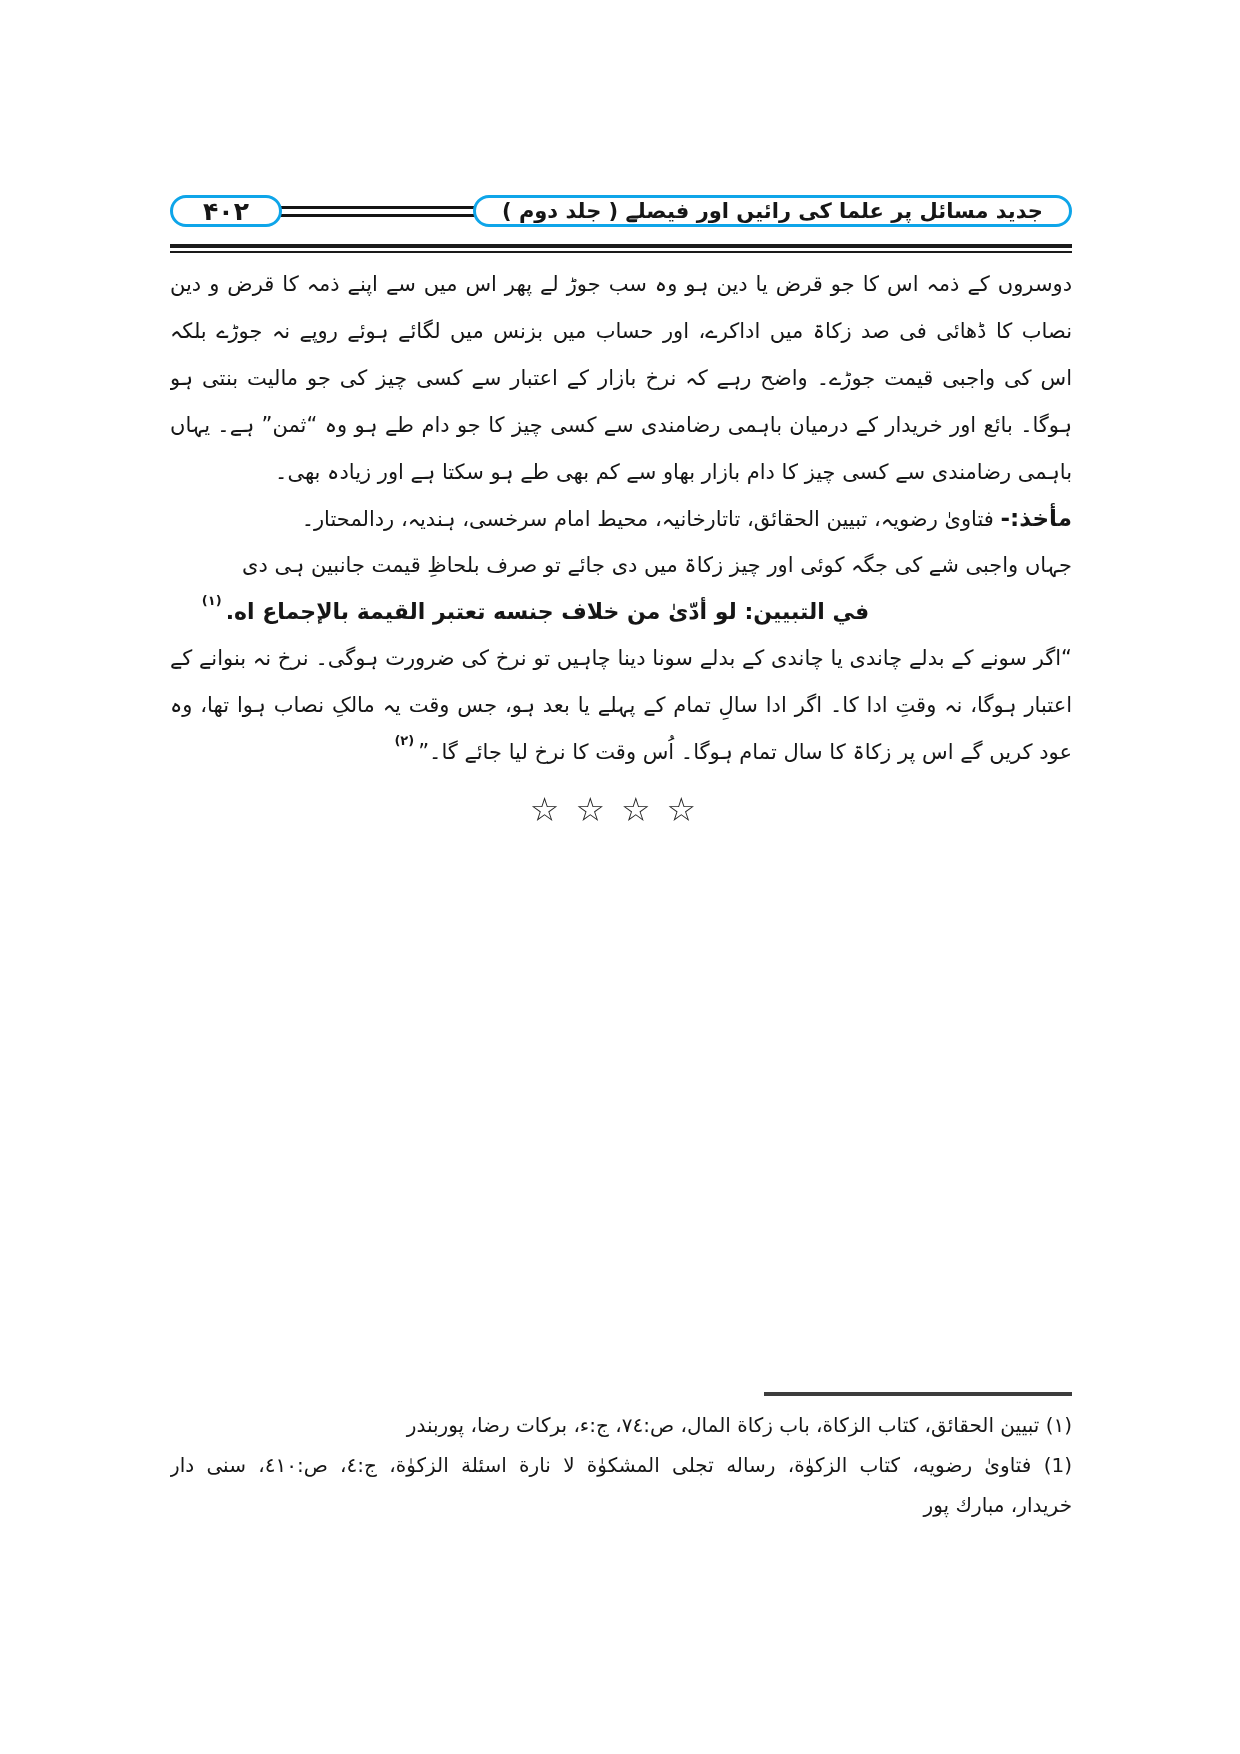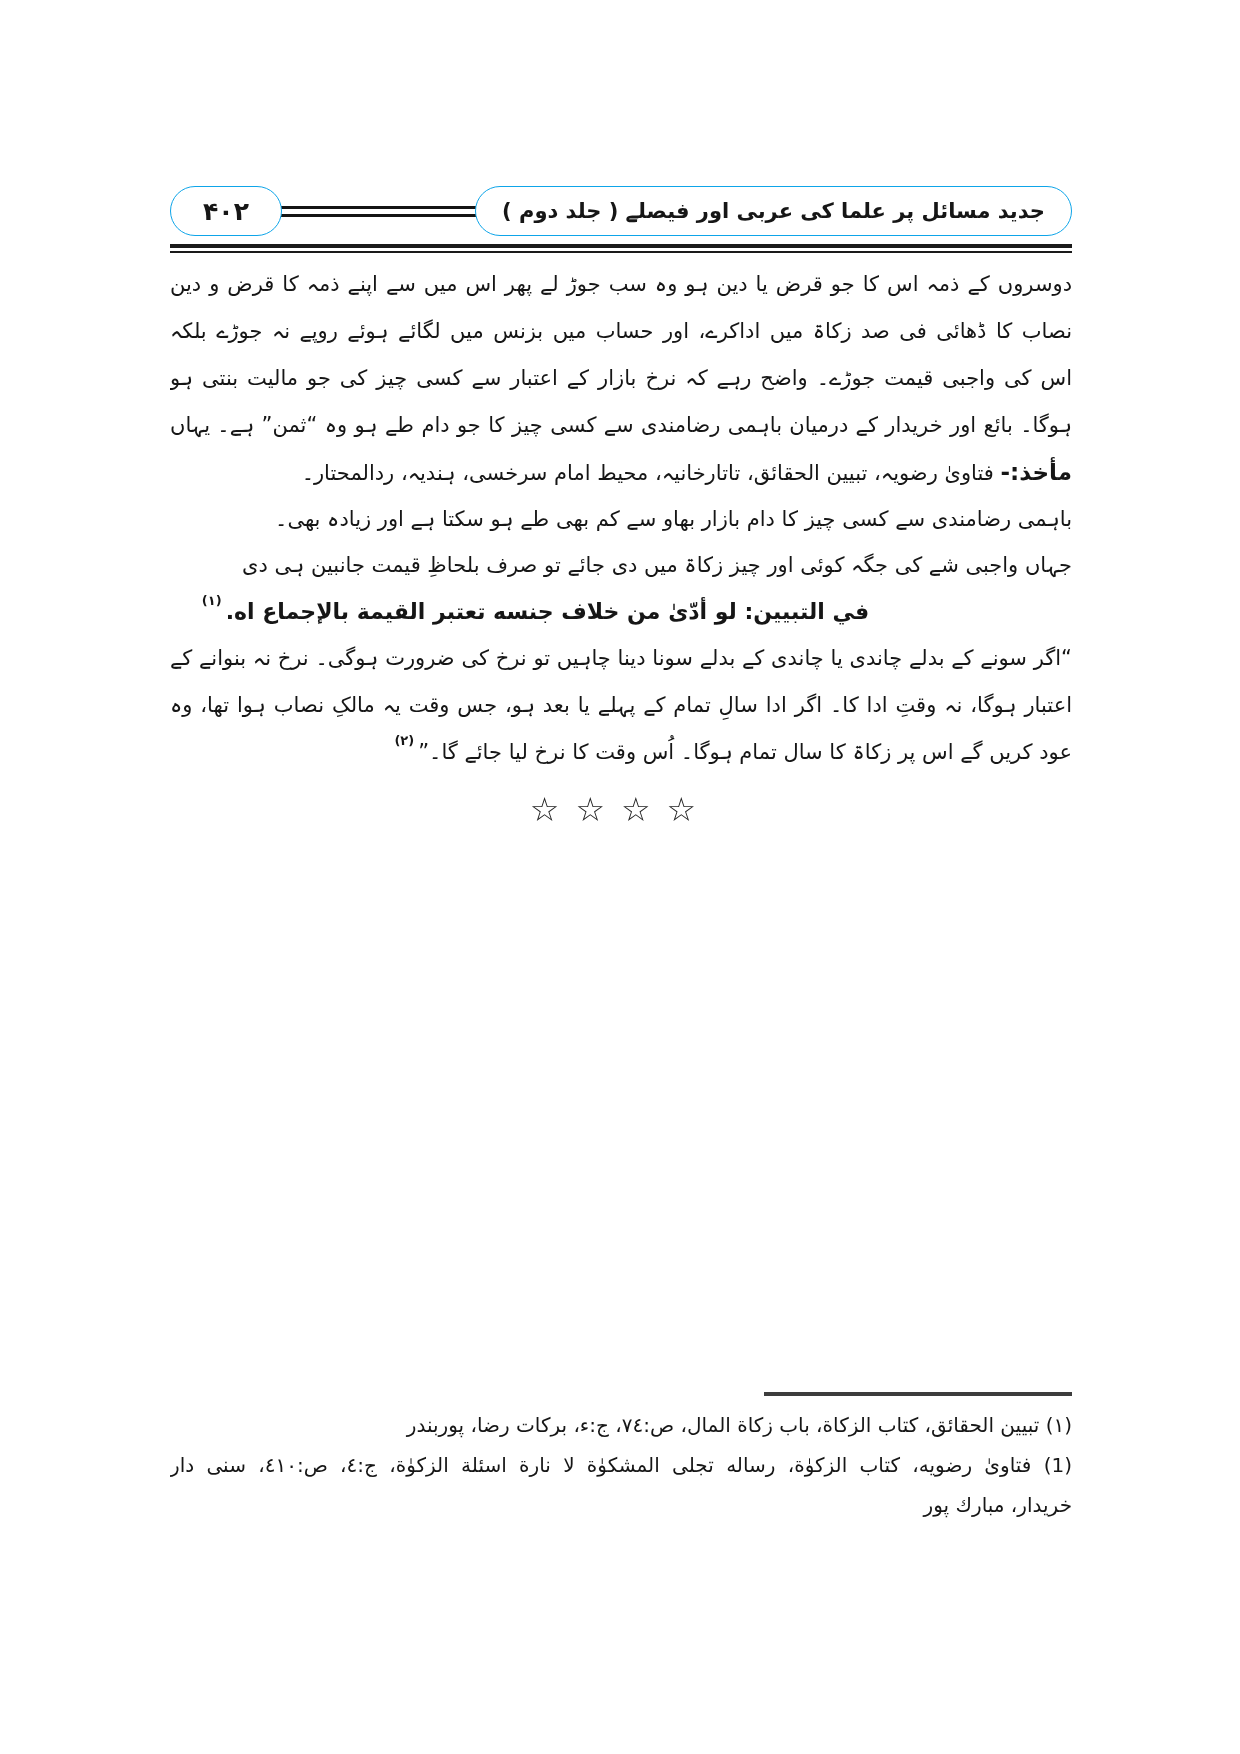--- a/index.html
+++ b/index.html
@@ -19,23 +19,23 @@
 
   
   .header-row {
     position: absolute;
     top: 186px; left: 170px; right: 168px;
     height: 50px;
     display: flex; align-items: center;
   }
   .pill {
     background: #fff;
-    border: 1px solid #0ea5e9;
+    border: 3px solid #0ea5e9;
     border-radius: 26px;
-    height: 50px;
+    height: 32px;
     display: flex; align-items: center; justify-content: center;
     font-weight: bold;
     position: relative; z-index: 1;
   }
   .pagenum-pill { width: 112px; font-size: 25px; }
   .title-pill { padding: 0 26px; font-size: 21px; direction: rtl; white-space: nowrap; }
   .connector {
     flex: 1;
     height: 11px;
     border-top: 3px solid #141414;
@@ -104,35 +104,35 @@
   .fn { max-height: 41px; overflow: hidden; }
 </style>
 </head>
 <body>
 
 <div class="page">
 
   <div class="header-row">
     <div class="pill pagenum-pill">۴۰۲</div>
     <div class="connector"></div>
-    <div class="pill title-pill">جدید مسائل پر علما کی عربی اور فیصلے ( جلد دوم )</div>
+    <div class="pill title-pill">جدید مسائل پر علما کی رائیں اور فیصلے ( جلد دوم )</div>
   </div>
   <div class="header-rule"></div>
 
   <div class="main">
     <p class="line just">دوسروں کے ذمہ اس کا جو قرض یا دین ہو وہ سب جوڑ لے پھر اس میں سے اپنے ذمہ کا قرض و دین وضع کر کے باقی مالِ</p>
     <p class="line just">نصاب کا ڈھائی فی صد زکاۃ میں اداکرے، اور حساب میں بزنس میں لگائے ہوئے روپے نہ جوڑے بلکہ بزنس کا جو مال ہے</p>
     <p class="line just">اس کی واجبی قیمت جوڑے۔ واضح رہے کہ نرخ بازار کے اعتبار سے کسی چیز کی جو مالیت بنتی ہو وہی “قیمت” ہے۔ اسی کا اعتبار</p>
     <p class="line just">ہوگا۔ بائع اور خریدار کے درمیان باہمی رضامندی سے کسی چیز کا جو دام طے ہو وہ “ثمن” ہے۔ یہاں اس کا اعتبار نہیں۔</p>
+    <p class="line right">باہمی رضامندی سے کسی چیز کا دام بازار بھاو سے کم بھی طے ہو سکتا ہے اور زیادہ بھی۔</p>
+
     <p class="line right">
       <b class="sources-lead">مأخذ:-</b>
       <span>فتاویٰ رضویہ، تبیین الحقائق، تاتارخانیہ، محیط امام سرخسی، ہندیہ، ردالمحتار۔</span>
     </p>
-
-    <p class="line right">باہمی رضامندی سے کسی چیز کا دام بازار بھاو سے کم بھی طے ہو سکتا ہے اور زیادہ بھی۔</p>
 
     <p class="line right">جہاں واجبی شے کی جگہ کوئی اور چیز زکاۃ میں دی جائے تو صرف بلحاظِ قیمت جانبین ہی دی جاسکتی ہے۔</p>
 
     <p class="line arabic">
       <span>في التبيين: لو أدّىٰ من خلاف جنسه تعتبر القيمة بالإجماع اه.</span><sup class="fnmark">(١)</sup>
     </p>
 
     <p class="line just">“اگر سونے کے بدلے چاندی یا چاندی کے بدلے سونا دینا چاہیں تو نرخ کی ضرورت ہوگی۔ نرخ نہ بنوانے کے وقت کا</p>
     <p class="line just">اعتبار ہوگا، نہ وقتِ ادا کا۔ اگر ادا سالِ تمام کے پہلے یا بعد ہو، جس وقت یہ مالکِ نصاب ہوا تھا، وہ ماہِ عربی و تاریخ و وقت جب</p>
     <p class="line right">

